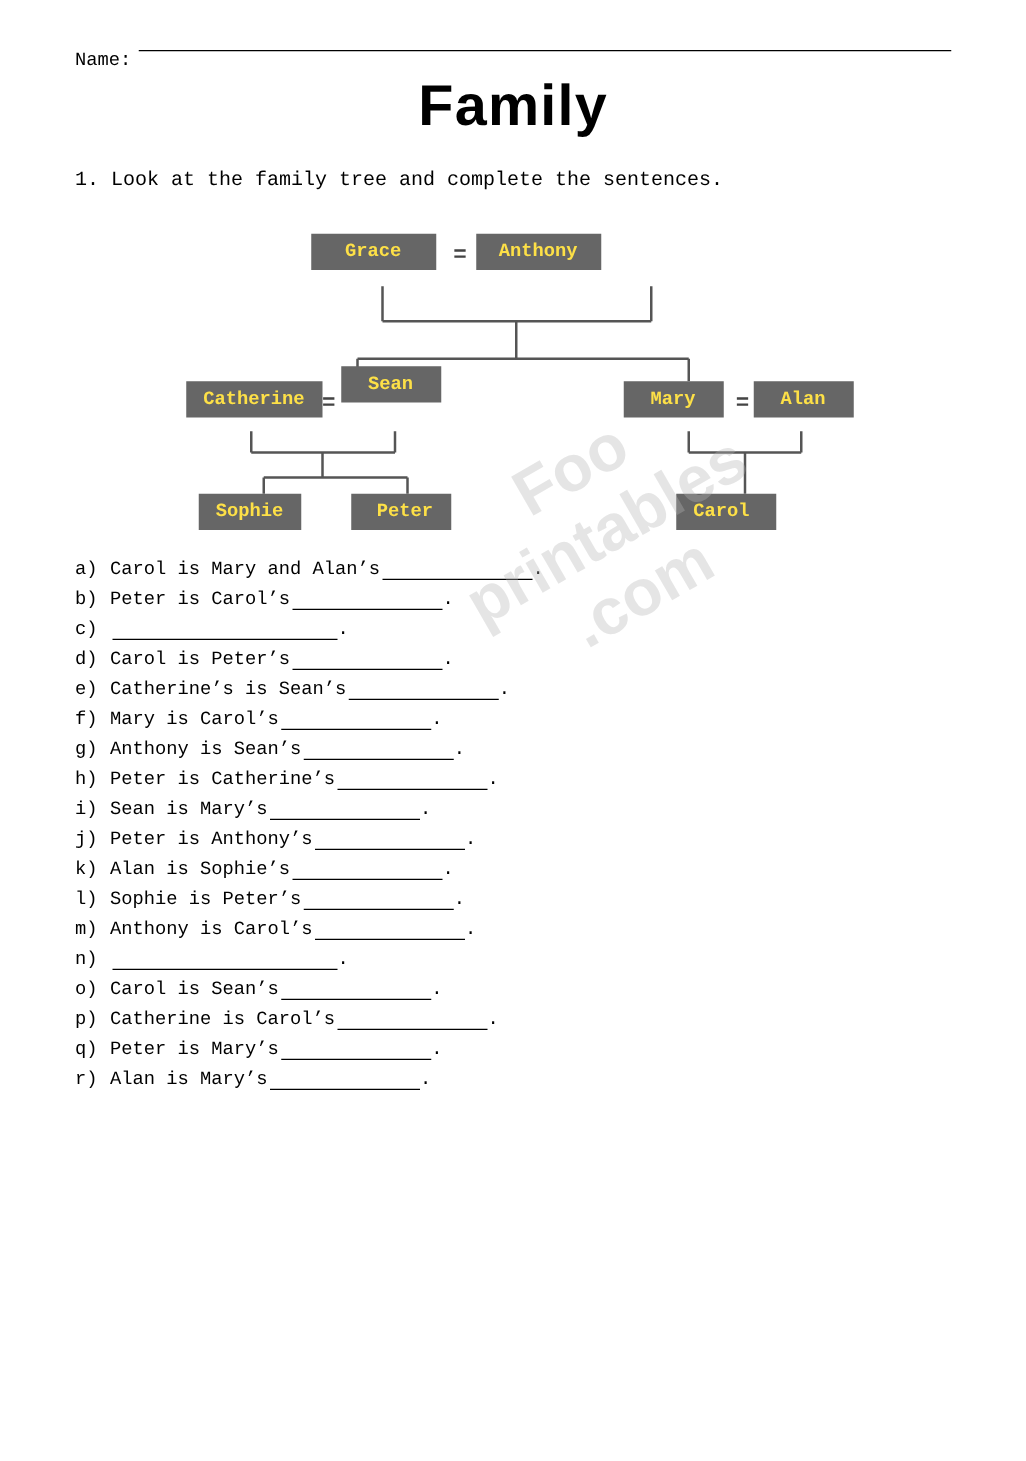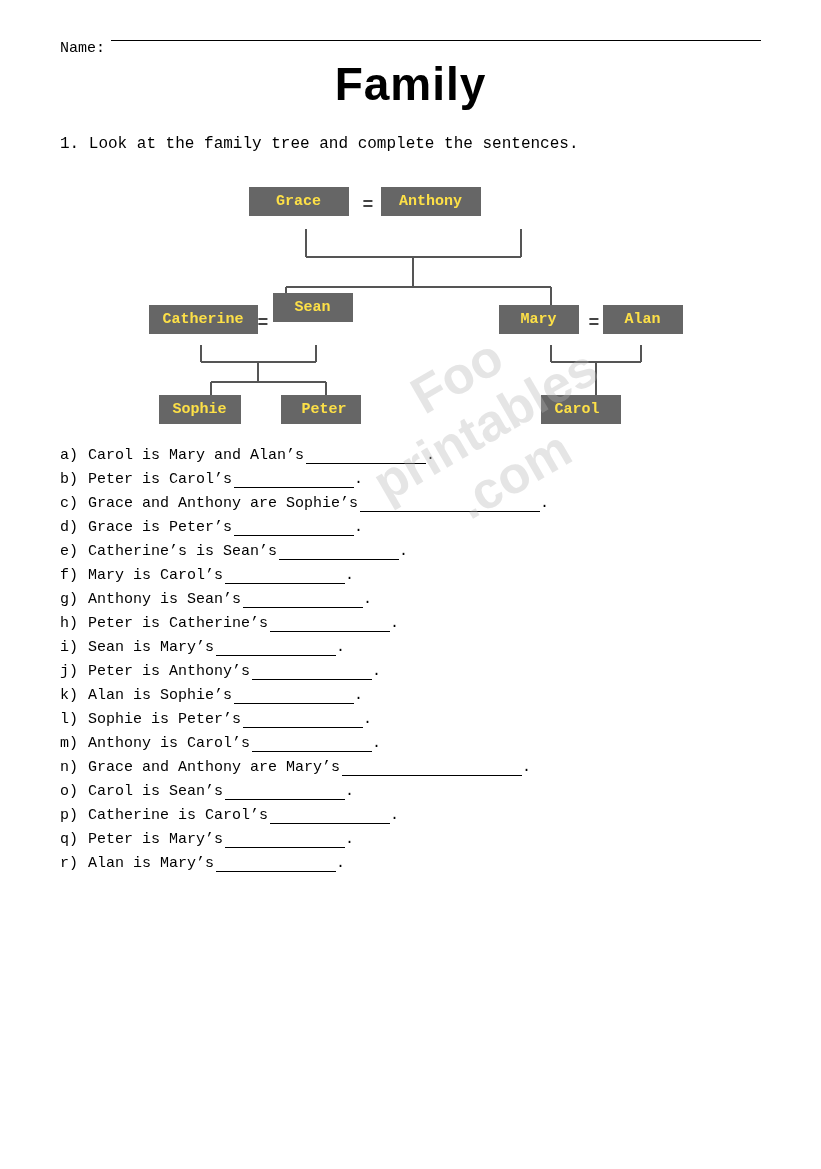--- a/index.html
+++ b/index.html
@@ -203,27 +203,26 @@
       <span>.</span>
     </div>
     <div class="sentence-item">
       <span class="sentence-label">b)</span>
       <span class="sentence-text"> Peter is Carol’s </span>
       <span class="answer-line"></span>
       <span>.</span>
     </div>
     <div class="sentence-item">
       <span class="sentence-label">c)</span>
-      <span class="sentence-text"> Grace and Anthony are Sophie’s </span>
       <span class="answer-line answer-line-long"></span>
       <span>.</span>
     </div>
     <div class="sentence-item">
       <span class="sentence-label">d)</span>
-      <span class="sentence-text"> Grace is Peter’s </span>
+      <span class="sentence-text"> Carol is Peter’s </span>
       <span class="answer-line"></span>
       <span>.</span>
     </div>
     <div class="sentence-item">
       <span class="sentence-label">e)</span>
       <span class="sentence-text"> Catherine’s is Sean’s </span>
       <span class="answer-line"></span>
       <span>.</span>
     </div>
     <div class="sentence-item">
@@ -269,21 +268,20 @@
       <span>.</span>
     </div>
     <div class="sentence-item">
       <span class="sentence-label">m)</span>
       <span class="sentence-text"> Anthony is Carol’s </span>
       <span class="answer-line"></span>
       <span>.</span>
     </div>
     <div class="sentence-item">
       <span class="sentence-label">n)</span>
-      <span class="sentence-text"> Grace and Anthony are Mary’s </span>
       <span class="answer-line answer-line-long"></span>
       <span>.</span>
     </div>
     <div class="sentence-item">
       <span class="sentence-label">o)</span>
       <span class="sentence-text"> Carol is Sean’s </span>
       <span class="answer-line"></span>
       <span>.</span>
     </div>
     <div class="sentence-item">

